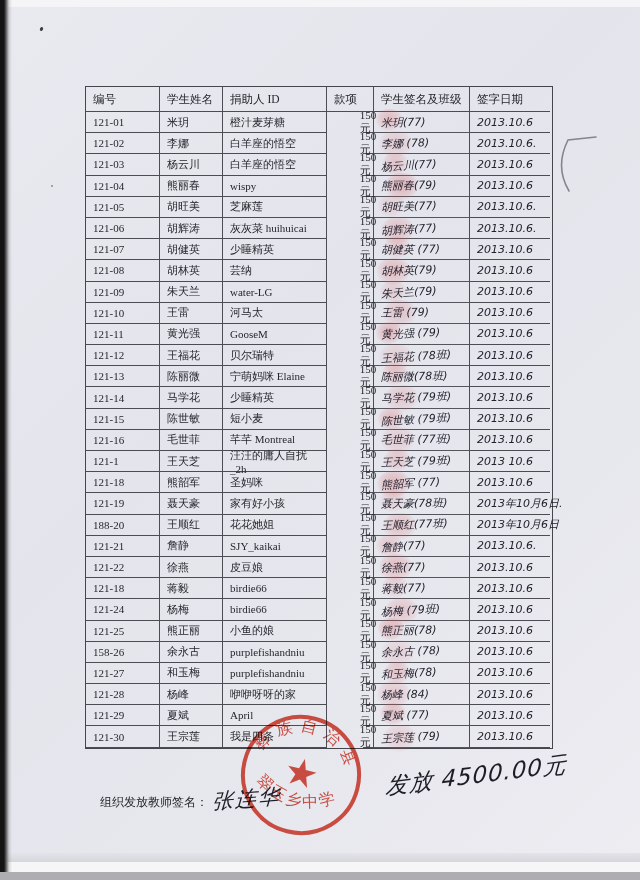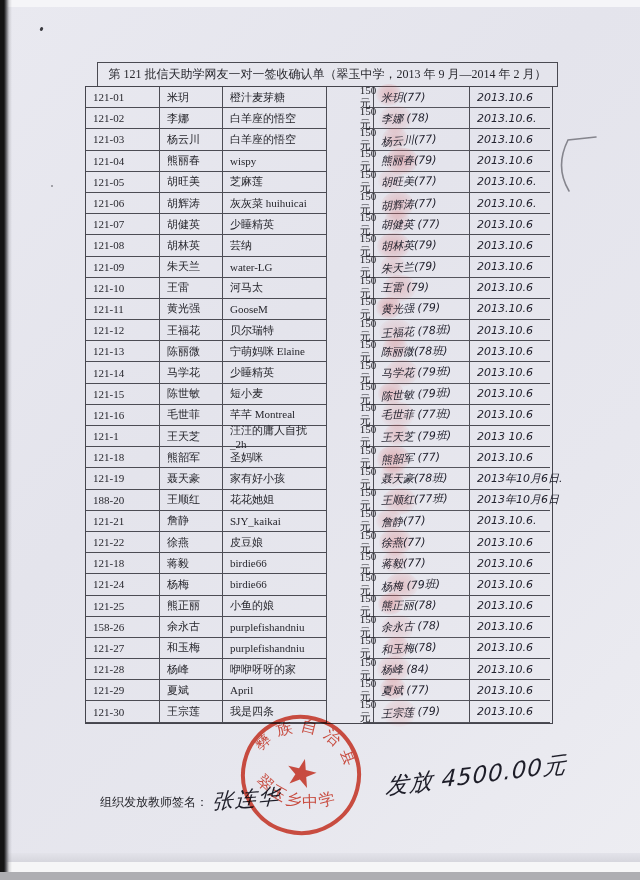--- a/index.html
+++ b/index.html
@@ -60,25 +60,30 @@
 
 <div class="scan">
   <div class="edge-top"></div>
   <div class="edge-bottom-shadow"></div>
   <div class="edge-bottom-white"></div>
   <div class="edge-bottom-grey"></div>
   <div class="edge-left"></div>
   <div class="speck"></div>
   <div class="speck2"></div>
 
-  <div class="title-box">
-    <span>第 121 批信天助学网友一对一签收确认单（翠玉中学，2013 年 9 月—2014 年 2 月）</span>
-  </div>
 
   <div class="tbl">
+    <div class="thead grid6">
+      <div class="cell c-left">编号</div>
+      <div class="cell c-left">学生姓名</div>
+      <div class="cell c-left">捐助人 ID</div>
+      <div class="cell c-left">款项</div>
+      <div class="cell c-left">学生签名及班级</div>
+      <div class="cell c-left">签字日期</div>
+    </div>
     <div id="rows">
     <div class="row grid6">
       <div class="cell c-left">121-01</div>
       <div class="cell c-left">米玥</div>
       <div class="cell c-left">橙汁麦芽糖</div>
       <div class="cell c-center">150 元</div>
       <div class="cell c-left c-sig">
         <span class="thumb" style="width: 26px; height: 22px; left: 2px; top: -3px; opacity: 0.55;"></span>
         <span class="sig-text hw">米玥(77)</span>
       </div>

